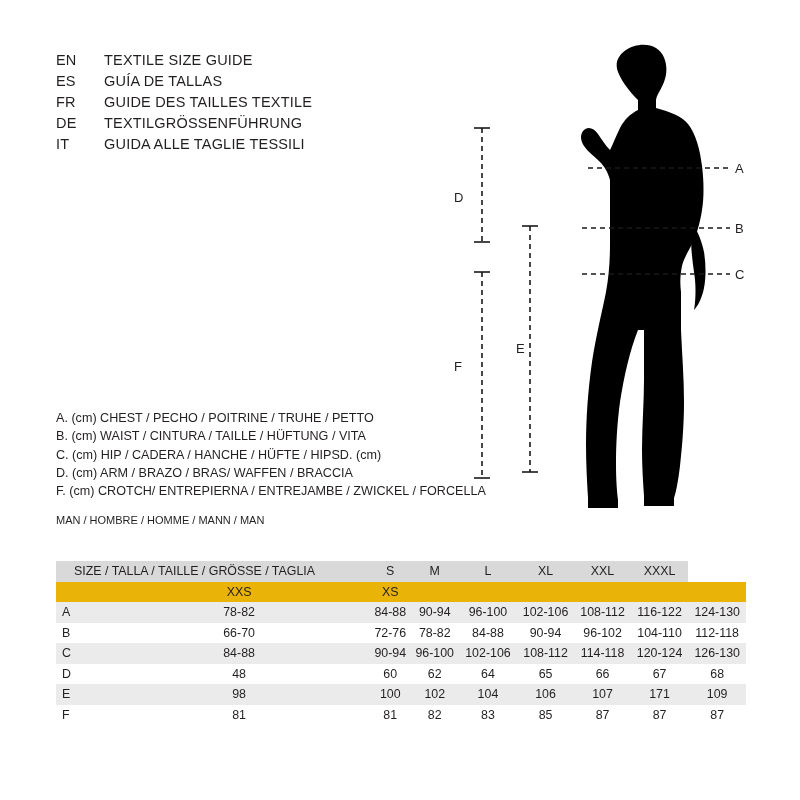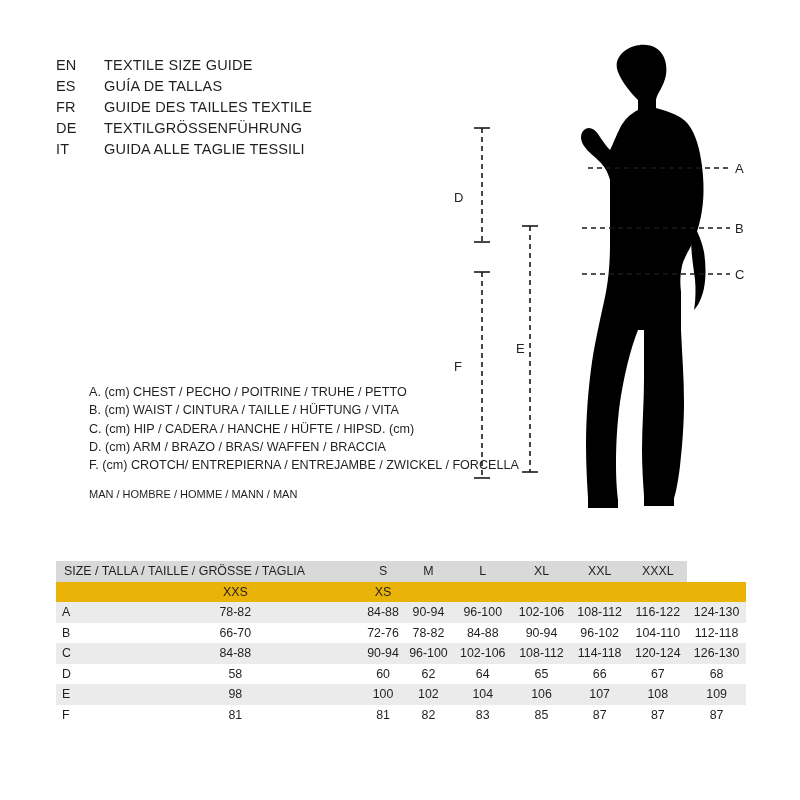--- a/index.html
+++ b/index.html
@@ -16,36 +16,35 @@
 
   
   .titles {
     position: absolute;
     left: 56px;
     top: 52px;
     width: 420px;
   }
   .title-row {
     display: flex;
-    align-items: flex-end;
+    align-items: flex-start;
     height: 21px;
     font-size: 14.5px;
     letter-spacing: .2px;
   }
   .title-lang { width: 48px; flex: none; }
   .title-text { white-space: nowrap; }
 
   
   .legend {
     position: absolute;
     left: 56px;
-    top: 385px;
+    top: 411px;
     width: 470px;
     font-size: 12.6px;
-    margin-left: 33px;
   }
   .legend-row { height: 18.3px; white-space: nowrap; }
   .legend-gender { margin-top: 12px; font-size: 11px; white-space: nowrap; }
 
   
   .figure {
     position: absolute;
     left: 430px;
     top: 30px;
     width: 340px;
@@ -65,21 +64,21 @@
   .size-table th, .size-table td {
     padding: 0;
     height: 20.5px;
     font-weight: normal;
     text-align: center;
     vertical-align: middle;
   }
   .size-table thead tr { background: #d9d9d9; }
   .size-table thead th.hdr-label {
     text-align: left;
-    padding-left: 8px;
+    padding-left: 18px;
     color: #231f20;
   }
   .size-table tbody tr.shade { background: #ebebeb; }
   .size-table tbody tr.plain { background: #ffffff; }
   .size-table td.row-label {
     text-align: left;
     padding-left: 6px;
     width: 52px;
   }
 </style>
@@ -264,38 +263,38 @@
       <td>90-94</td>
       <td>96-100</td>
       <td>102-106</td>
       <td>108-112</td>
       <td>114-118</td>
       <td>120-124</td>
       <td>126-130</td>
     </tr>
     <tr class="plain">
       <td class="row-label">D</td>
-      <td>58</td>
+      <td>48</td>
       <td>60</td>
       <td>62</td>
       <td>64</td>
       <td>65</td>
       <td>66</td>
       <td>67</td>
       <td>68</td>
     </tr>
     <tr class="shade">
       <td class="row-label">E</td>
       <td>98</td>
       <td>100</td>
       <td>102</td>
       <td>104</td>
       <td>106</td>
       <td>107</td>
-      <td>108</td>
+      <td>171</td>
       <td>109</td>
     </tr>
     <tr class="plain">
       <td class="row-label">F</td>
       <td>81</td>
       <td>81</td>
       <td>82</td>
       <td>83</td>
       <td>85</td>
       <td>87</td>

